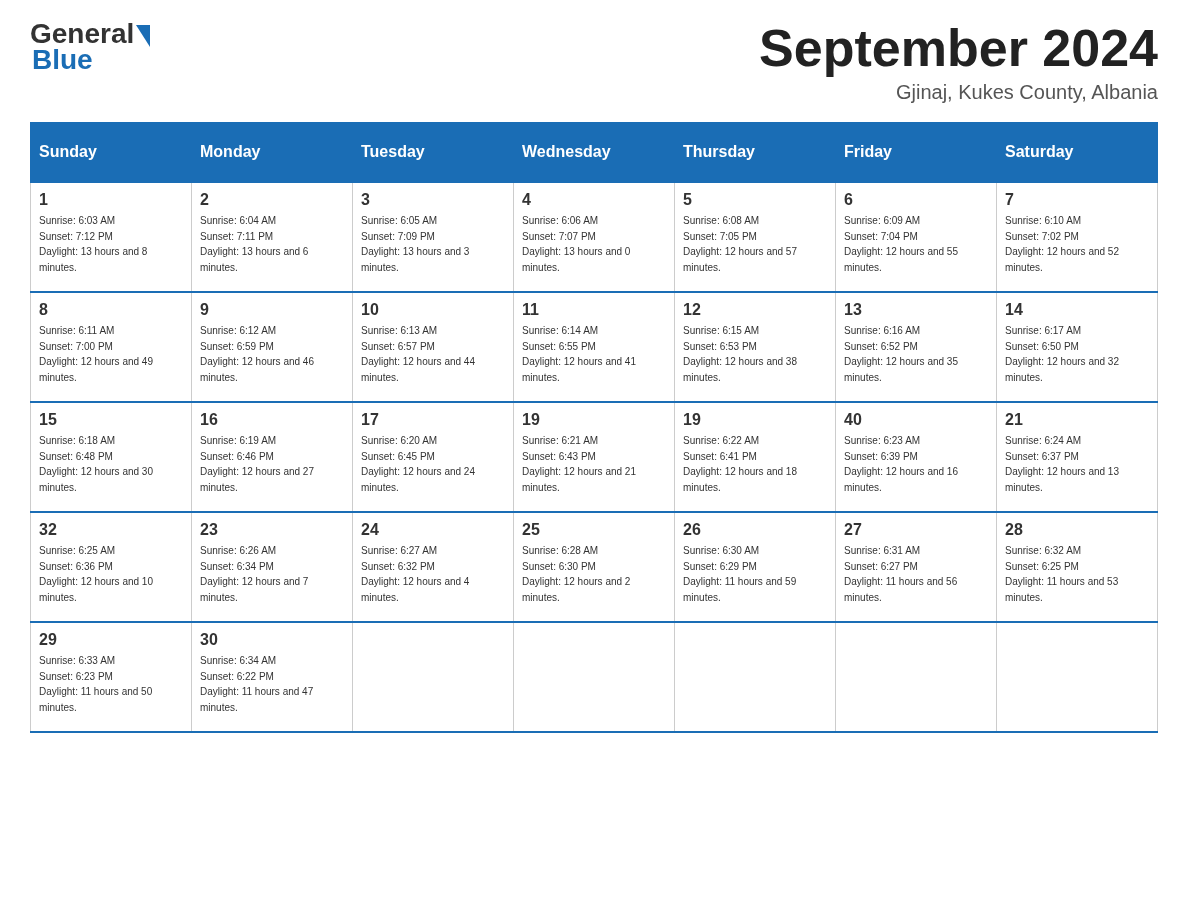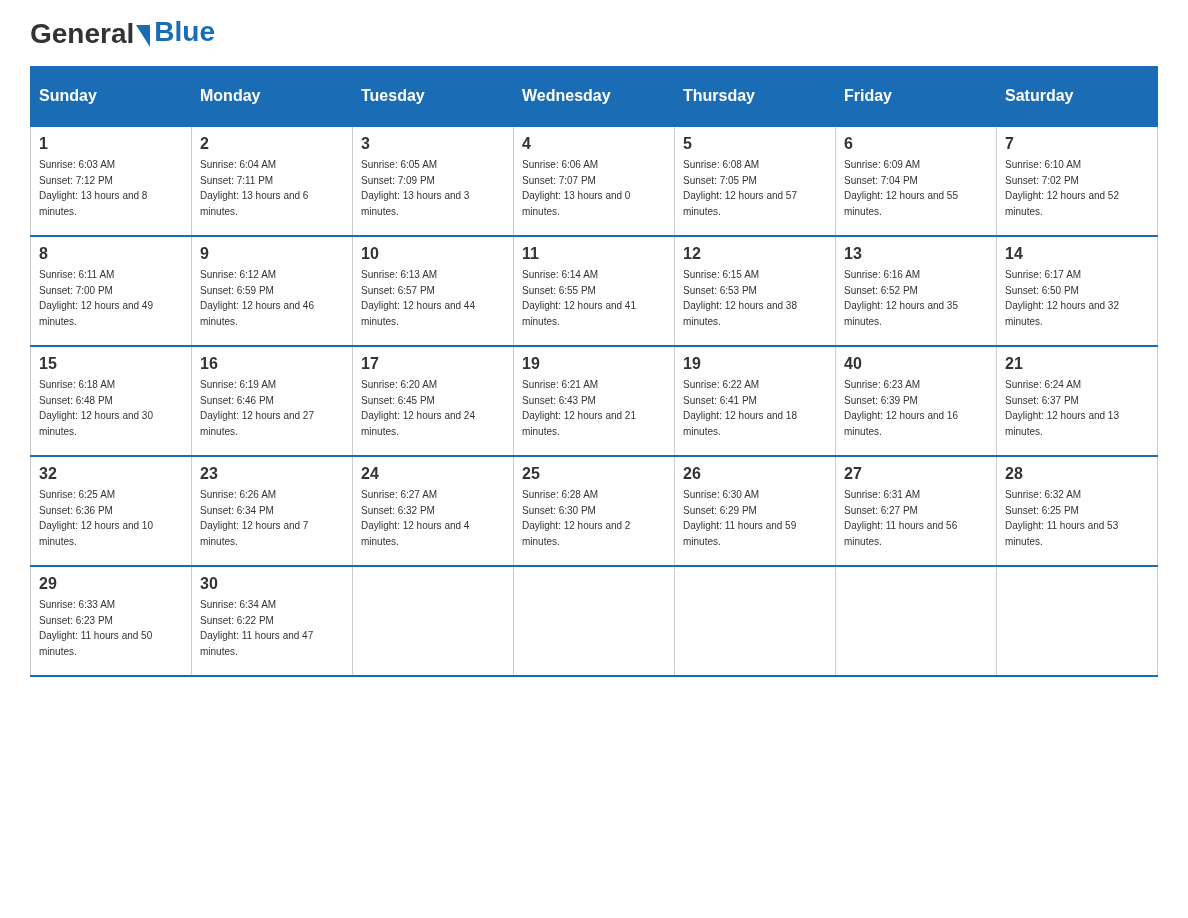--- a/index.html
+++ b/index.html
@@ -11,21 +11,21 @@
       padding: 20px 30px;
     }
     .header {
       display: flex;
       justify-content: space-between;
       align-items: flex-start;
       margin-bottom: 18px;
     }
     .logo {
       display: flex;
-      flex-direction: row;
+      flex-direction: column;
       align-items: flex-start;
     }
     .logo-text {
       display: flex;
       align-items: center;
       font-size: 28px;
       font-weight: bold;
       color: #333;
       line-height: 1;
     }
@@ -107,20 +107,24 @@
 <div class="header">
   <div class="logo">
     <div class="logo-text">
       <span class="logo-general">General</span>
       <span class="logo-blue-arrow"></span>
     </div>
     <div style="margin-top:-4px; margin-left:2px;">
       <span class="logo-blue" style="font-size:28px; font-weight:bold;margin-top:34px;">Blue</span>
     </div>
   </div>
+  <div class="title-block">
+    <div class="month-title">September 2024</div>
+    <div class="location-title">Gjinaj, Kukes County, Albania</div>
+  </div>
 </div>
 
 <table>
   <thead>
     <tr>
     <th>Sunday</th>
         <th>Monday</th>
         <th>Tuesday</th>
         <th>Wednesday</th>
         <th>Thursday</th>

